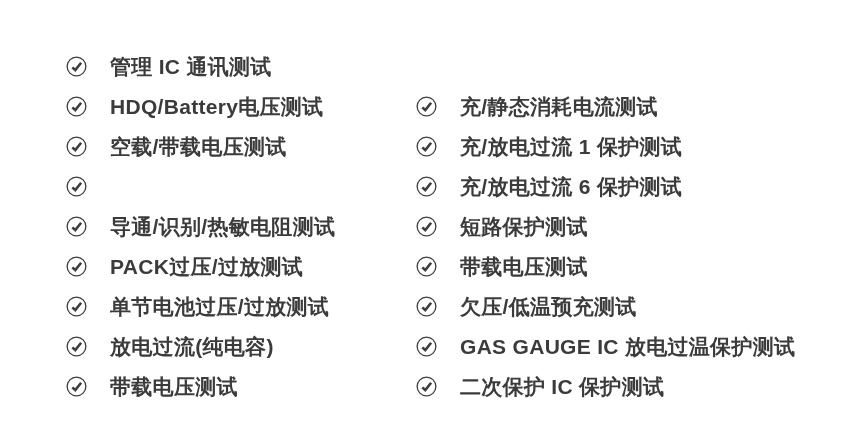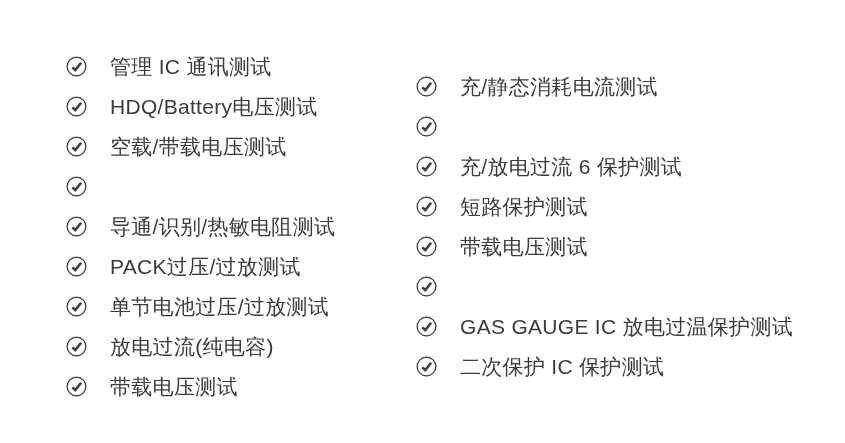--- a/index.html
+++ b/index.html
@@ -11,21 +11,21 @@
     html,body{margin:0;padding:0;}
     body{
       width:845px;height:443px;
       background:var(--bg);
       font-family:"Liberation Sans","DejaVu Sans",sans-serif;
       overflow:hidden;
     }
     .page{position:relative;width:845px;height:443px;background:var(--bg);}
     .checklist{
       position:absolute;left:66px;top:46px;
-      display:flex;align-items:center;
+      display:flex;align-items:flex-end;font-weight:bold;
     }
     .column{display:flex;flex-direction:column;}
     .col-left{width:350px;}
     .row{height:40px;display:flex;align-items:center;}
     .icon{
       width:21px;height:21px;flex:none;
       margin-right:23px;color:var(--icon);
     }
     .icon svg{display:block;}
     .label{
@@ -140,20 +140,21 @@
     <span class="label">充/静态消耗电流测试</span>
   </div>
 
   <div class="row">
     <span class="icon">
       <svg viewBox="0 0 24 24" width="21" height="21" aria-hidden="true">
         <circle cx="12" cy="12" r="10.7" fill="none" stroke="currentColor" stroke-width="1.5"></circle>
         <path d="M7.2 13 L10.6 16.1 L17.3 7.7" fill="none" stroke="currentColor" stroke-width="3"></path>
       </svg>
     </span>
+    <span class="label">充/放电过流 1 保护测试</span>
   </div>
 
   <div class="row">
     <span class="icon">
       <svg viewBox="0 0 24 24" width="21" height="21" aria-hidden="true">
         <circle cx="12" cy="12" r="10.7" fill="none" stroke="currentColor" stroke-width="1.5"></circle>
         <path d="M7.2 13 L10.6 16.1 L17.3 7.7" fill="none" stroke="currentColor" stroke-width="3"></path>
       </svg>
     </span>
     <span class="label">充/放电过流 6 保护测试</span>
@@ -179,20 +180,21 @@
     <span class="label">带载电压测试</span>
   </div>
 
   <div class="row">
     <span class="icon">
       <svg viewBox="0 0 24 24" width="21" height="21" aria-hidden="true">
         <circle cx="12" cy="12" r="10.7" fill="none" stroke="currentColor" stroke-width="1.5"></circle>
         <path d="M7.2 13 L10.6 16.1 L17.3 7.7" fill="none" stroke="currentColor" stroke-width="3"></path>
       </svg>
     </span>
+    <span class="label">欠压/低温预充测试</span>
   </div>
 
   <div class="row">
     <span class="icon">
       <svg viewBox="0 0 24 24" width="21" height="21" aria-hidden="true">
         <circle cx="12" cy="12" r="10.7" fill="none" stroke="currentColor" stroke-width="1.5"></circle>
         <path d="M7.2 13 L10.6 16.1 L17.3 7.7" fill="none" stroke="currentColor" stroke-width="3"></path>
       </svg>
     </span>
     <span class="label">GAS GAUGE IC 放电过温保护测试</span>

